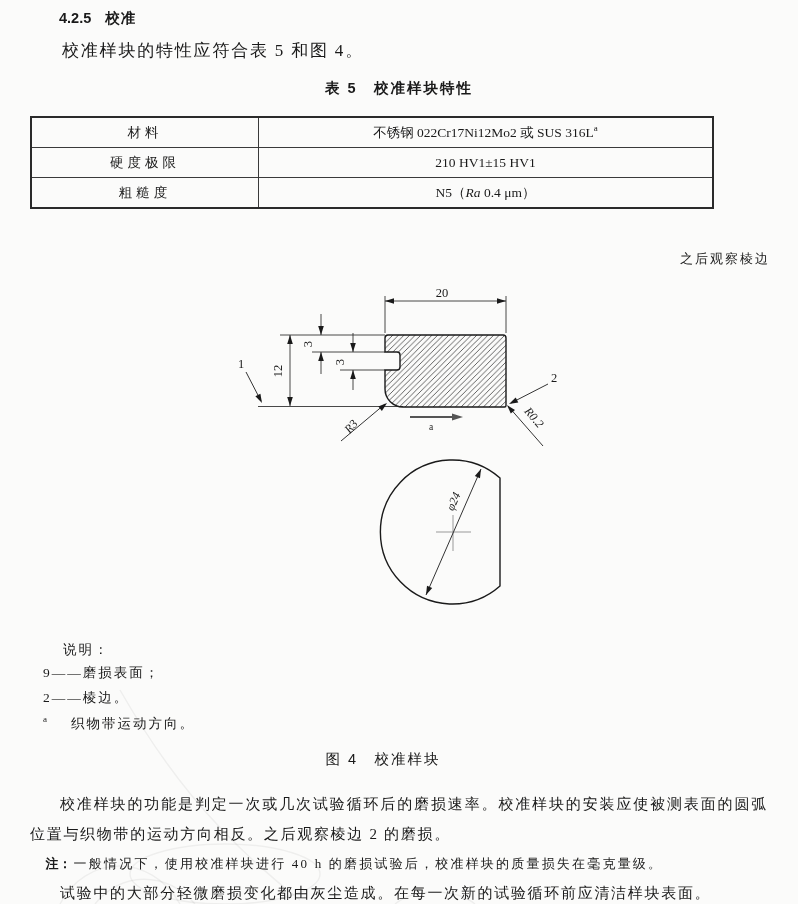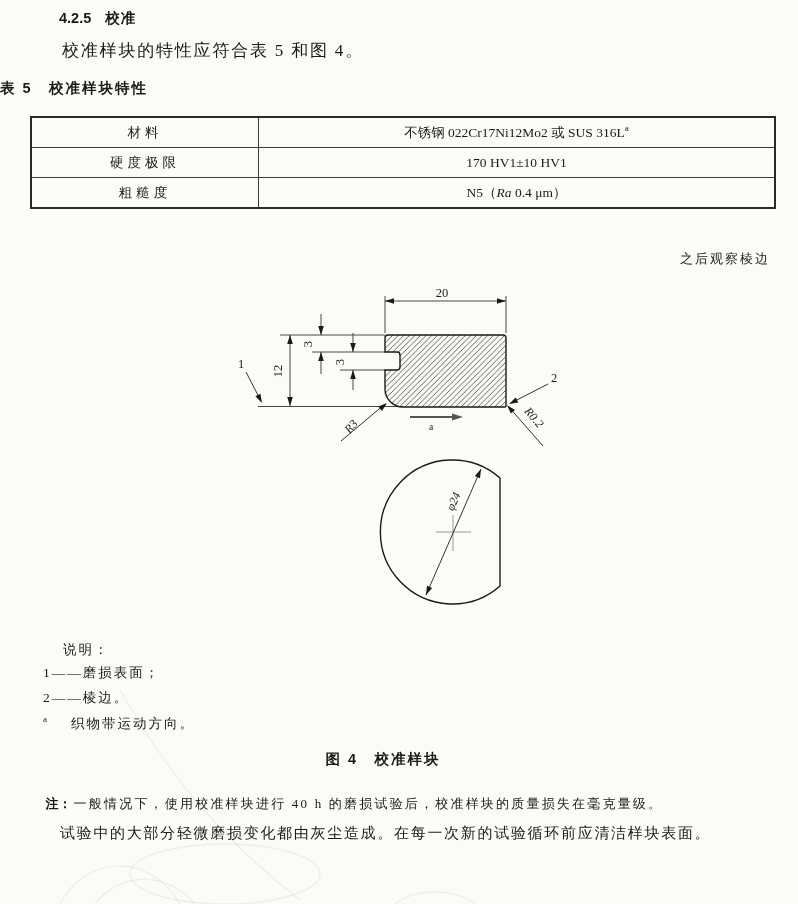--- a/index.html
+++ b/index.html
@@ -11,27 +11,27 @@
   .abs{position:absolute;}
   
   .sec-heading{
     top:9px;left:30px;font-family:"Liberation Sans","DejaVu Sans",sans-serif;
     font-weight:bold;font-size:14.5px;letter-spacing:1px;margin-left:29px;
   }
   .sec-heading .num{margin-right:14px;letter-spacing:0;}
   
   .intro{top:39px;left:62px;font-size:17px;letter-spacing:1.8px;}
   
-  .tbl-caption{top:79px;left:0;width:798px;text-align:left;
+  .tbl-caption{top:79px;left:0;width:798px;text-align:center;
     font-family:"Liberation Sans","DejaVu Sans",sans-serif;font-weight:bold;font-size:14.5px;letter-spacing:2px;}
   .fig-caption{top:750px;left:0;width:766px;text-align:center;
-    font-family:"Liberation Sans","DejaVu Sans",sans-serif;font-weight:bold;font-size:14.5px;letter-spacing:2px;}
+    font-family:"Liberation Sans","DejaVu Sans",sans-serif;font-weight:normal;font-size:14.5px;letter-spacing:2px;}
   
   table.spec{
-    top:116px;left:30px;width:746px;position:absolute;
+    top:116px;left:30px;width:684px;position:absolute;
     border-collapse:collapse;font-size:13.5px;
   }
   table.spec td{border:1px solid #3a3a3a;padding:0 8px;height:29px;text-align:center;vertical-align:middle;}
   table.spec{border:2px solid #2a2a2a;}
   table.spec .lbl{width:210px;letter-spacing:4px;}
   table.spec sup{font-size:9px;}
   table.spec .fnrow td{text-align:left;padding-left:15px;height:26px;}
   table.spec .fnrow .fn-text{margin-left:9px;letter-spacing:1.5px;}
   
   .units{top:250px;right:28px;font-size:13px;letter-spacing:2px;}
@@ -75,21 +75,21 @@
 <div class="abs tbl-caption">表 5　校准样块特性</div>
 
 <table class="spec">
   <tbody>
       <tr>
     <td class="lbl">材料</td>
     <td><span>不锈钢 022Cr17Ni12Mo2 或 SUS 316L</span><sup>a</sup></td>
   </tr>
   <tr>
     <td class="lbl">硬度极限</td>
-    <td>170 HV1±10 HV1</td>
+    <td>210 HV1±15 HV1</td>
   </tr>
   <tr>
     <td class="lbl">粗糙度</td>
     <td><span>N5（</span><i>Ra</i><span> 0.4 μm）</span></td>
   </tr>
 </tbody>
   </table>
 
 <div class="abs units">之后观察棱边</div>
 
@@ -169,25 +169,26 @@
     <line class="cross" x1="453" y1="515" x2="453" y2="551"></line>
     <line class="leader" x1="426" y1="595" x2="481" y2="469"></line>
     <polygon class="ah" points="481,469 480,478.3 474.8,476.1"></polygon>
     <polygon class="ah" points="426,595 427,585.7 432.2,587.9"></polygon>
     <text class="it" x="457" y="503" text-anchor="middle" transform="rotate(-66 457 503)">φ24</text>
   </g>
 </svg>
 
 <div class="abs legend">
   <div class="lg-head">说明：</div>
-  <div class="lg-item">1——磨损表面；</div>
+  <div class="lg-item">9——磨损表面；</div>
   <div class="lg-item">2——棱边。</div>
   <div class="lg-foot">
     <sup>a</sup><span class="fn-text">织物带运动方向。</span>
   </div>
 </div>
 
 <div class="abs fig-caption">图 4　校准样块</div>
 
 <div class="abs bodytext">
+  <p class="p-main">校准样块的功能是判定一次或几次试验循环后的磨损速率。校准样块的安装应使被测表面的圆弧位置与织物带的运动方向相反。之后观察棱边 2 的磨损。</p>
   <p class="p-note"><b>注：</b><span>一般情况下，使用校准样块进行 40 h 的磨损试验后，校准样块的质量损失在毫克量级。</span></p>
   <p class="p-last">试验中的大部分轻微磨损变化都由灰尘造成。在每一次新的试验循环前应清洁样块表面。</p>
 </div>
 
 </body></html>

